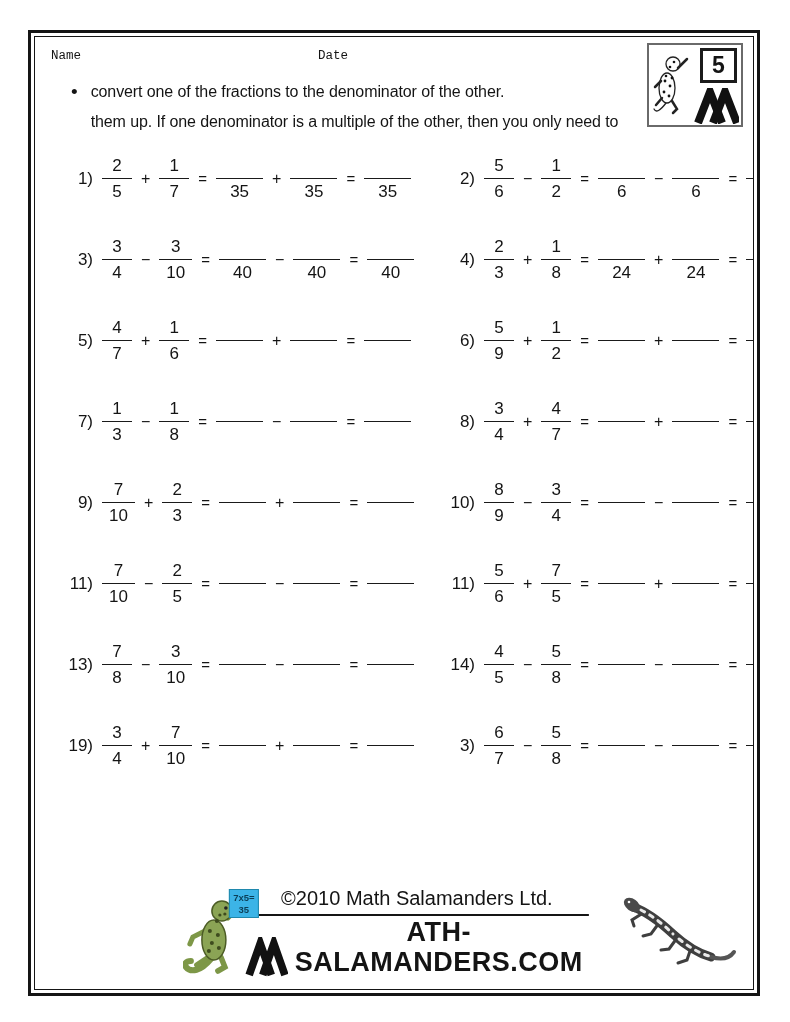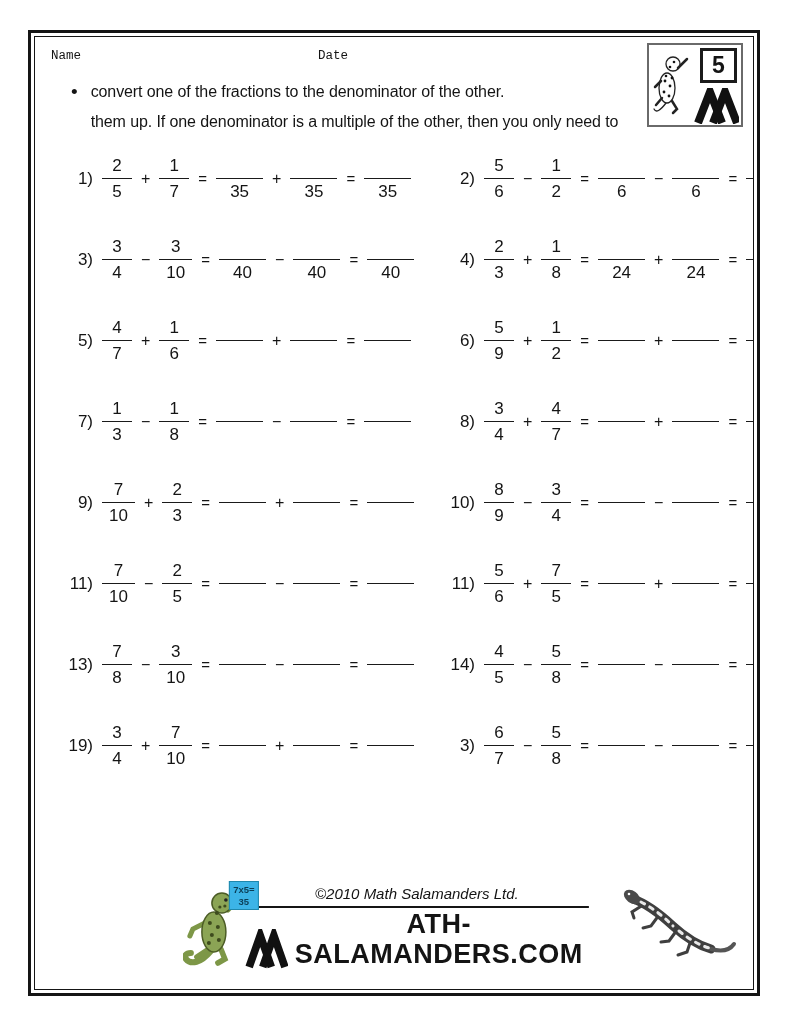--- a/index.html
+++ b/index.html
@@ -25,26 +25,26 @@
   .problem{display:flex;align-items:center;gap:9px;font-size:17px;}
   .pnum{min-width:44px;text-align:right;}
   .frac{display:inline-flex;flex-direction:column;text-align:center;min-width:30px;}
   .frac .top,.frac .bot{height:25px;line-height:25px;padding:0 7px;}
   .frac .bot{border-top:1.6px solid #1a1a1a;}
   .frac.blank{width:47px;}
   .frac.blank .top,.frac.blank .bot{padding:0;}
   .op{font-size:16px;}
   .op.eq{font-size:15px;}
 
-  .footer{position:absolute;left:0;right:0;bottom:12px;height:96px;}
+  .footer{position:absolute;left:0;right:0;bottom:4px;height:96px;}
   .footer-center{position:absolute;left:50%;transform:translateX(-52%);bottom:8px;display:flex;align-items:flex-end;}
   .sal-wrap{width:74px;height:86px;position:relative;margin-right:-12px;z-index:2;}
   .blue-sign{position:absolute;left:46px;top:-2px;width:30px;height:29px;background:#3cb4e7;border:1px solid #1f88ad;color:#0b3f57;font-size:9.5px;font-weight:bold;line-height:1.25;text-align:center;box-sizing:border-box;padding-top:2px;}
   .text-col{width:344px;text-align:center;}
-  .copyright{font-size:15px;padding-bottom:4px;border-bottom:2.5px solid #151515;font-style:italic;}
+  .copyright{font-size:20px;padding-bottom:4px;border-bottom:2.5px solid #151515;}
   .site{display:flex;align-items:flex-end;justify-content:center;margin-top:1px;}
   .site-m{margin:0 1px -2px 0;}
   .site-rest{font-size:27px;font-weight:bold;letter-spacing:.5px;line-height:30px;}
   .gray-lizard{position:absolute;right:16px;bottom:8px;}
 </style>
 </head>
 <body>
 
 <div class="frame">
 <div class="frame-inner">

